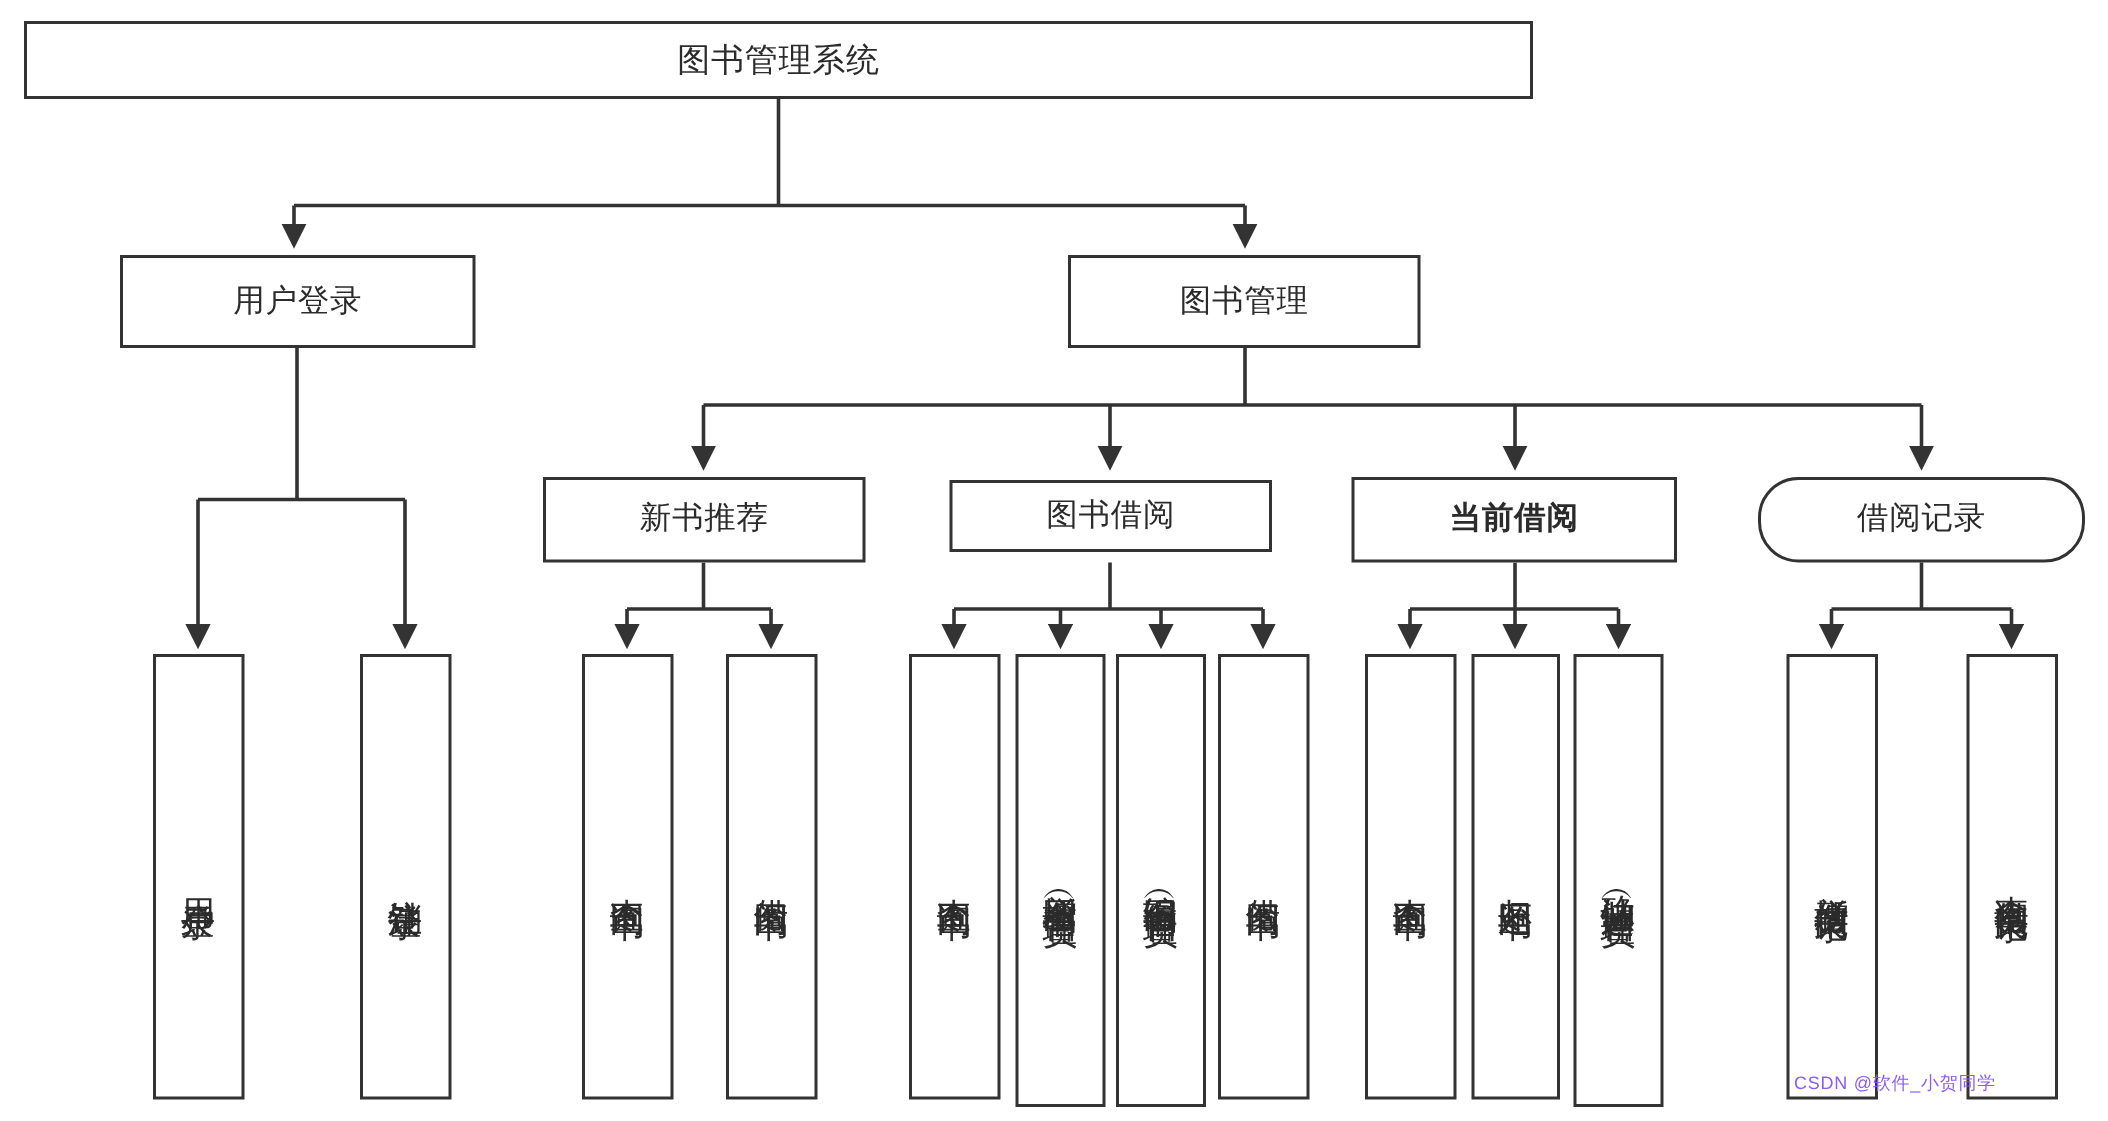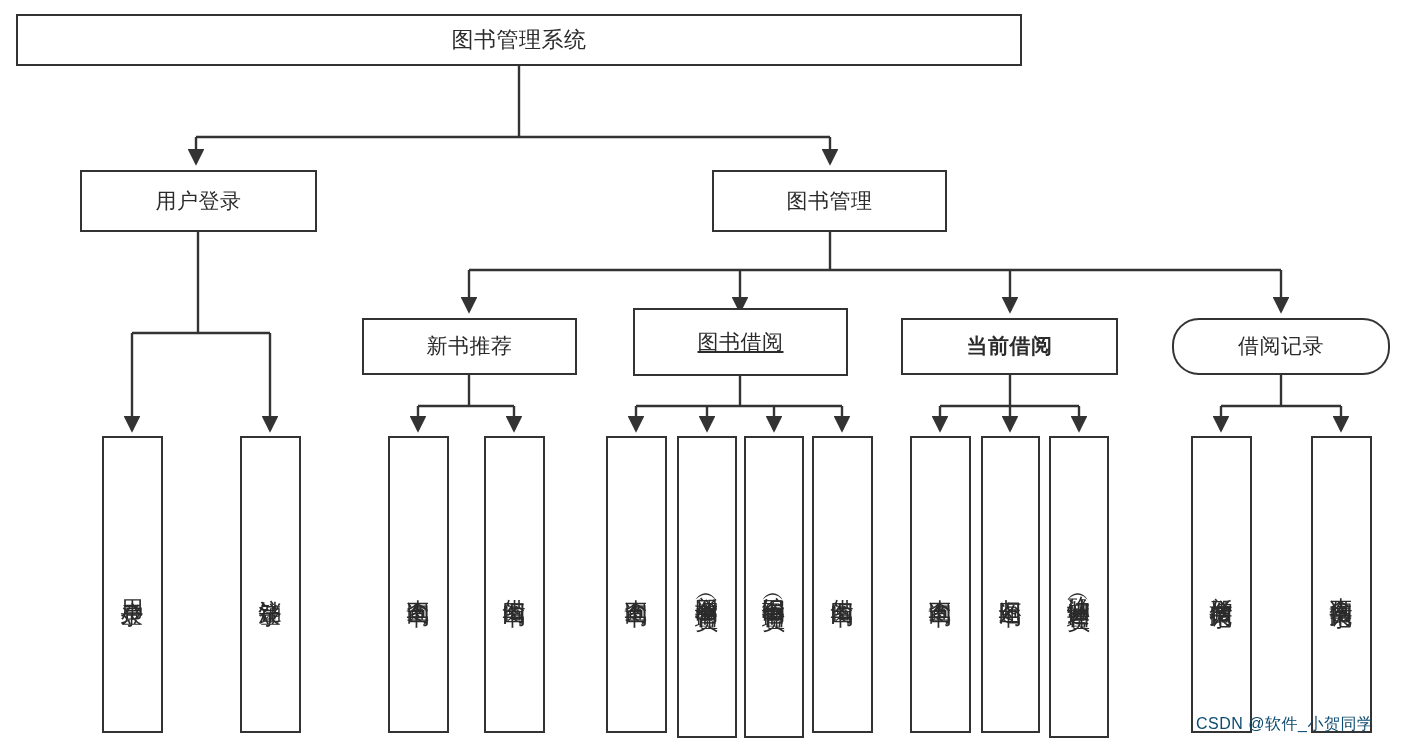--- a/index.html
+++ b/index.html
@@ -56,22 +56,22 @@
   }
   .node.vert .label {
     writing-mode: vertical-rl;
     text-orientation: upright;
     font-size: 23px;
     line-height: 1.05;
     letter-spacing: 2px;
   }
   .watermark {
     position: absolute;
-    font-size: 16px;
-    color: #0c4a6e;
+    font-size: 12px;
+    color: #8b5cf6;
     white-space: nowrap;
     letter-spacing: 0.5px;
   }
 </style>
 </head>
 <body>
 
 <div id="canvas">
 
   <svg class="edges" viewBox="0 0 1405 747" xmlns="http://www.w3.org/2000/svg">
@@ -133,21 +133,21 @@
   </div>
 
   <div class="node horiz" style="left:712px; top:170px; width:235px; height:62px;text-align:center;">
     <span class="label">图书管理</span>
   </div>
 
   <div class="node horiz" style="left:362px; top:318px; width:215px; height:57px;text-align:right;">
     <span class="label">新书推荐</span>
   </div>
 
-  <div class="node horiz" style="left:633px; top:308px; width:215px; height:68px;text-decoration:underline;">
+  <div class="node horiz" style="left:633px; top:320px; width:215px; height:48px;">
     <span class="label">图书借阅</span>
   </div>
 
   <div class="node horiz" style="left:901px; top:318px; width:217px; height:57px;font-weight:bold;">
     <span class="label">当前借阅</span>
   </div>
 
   <div class="node horiz" style="left:1172px; top:318px; width:218px; height:57px;border-radius:27px;">
     <span class="label">借阅记录</span>
   </div>

